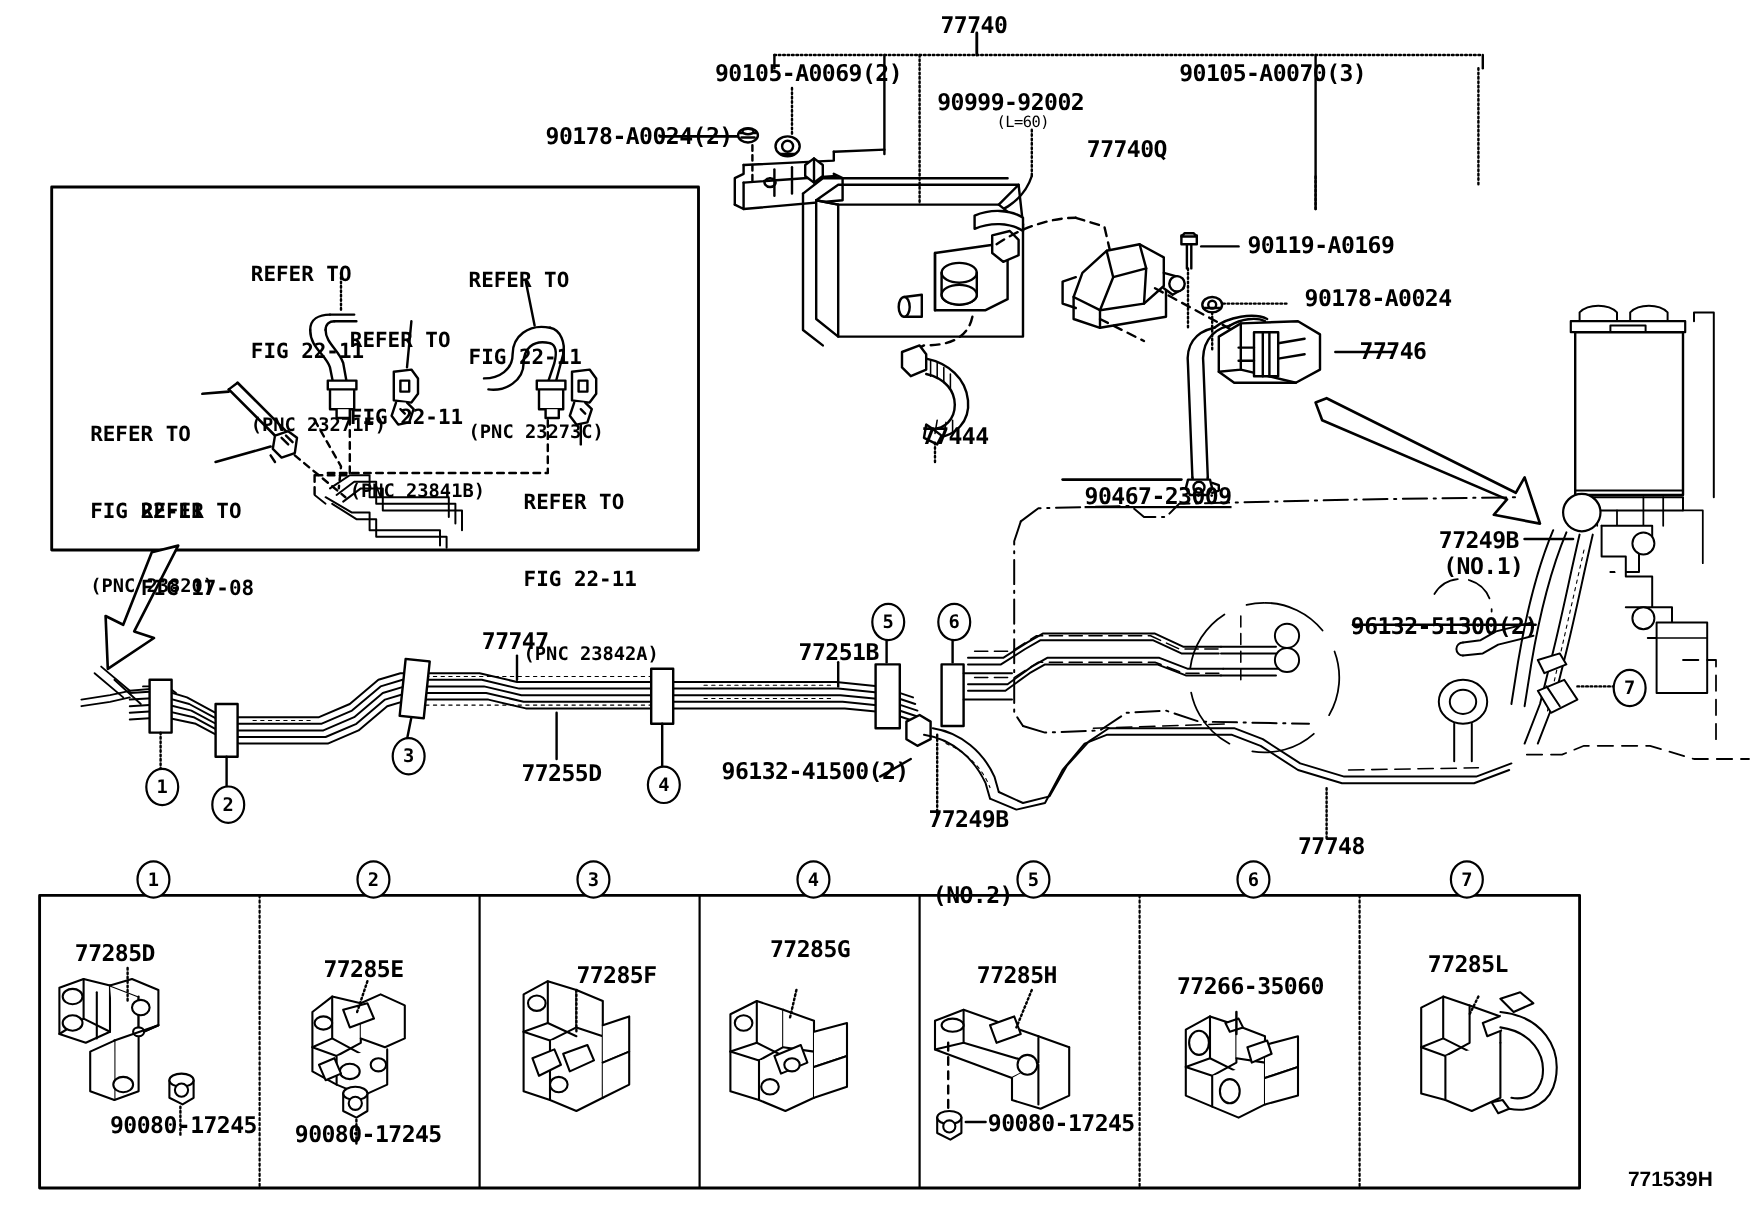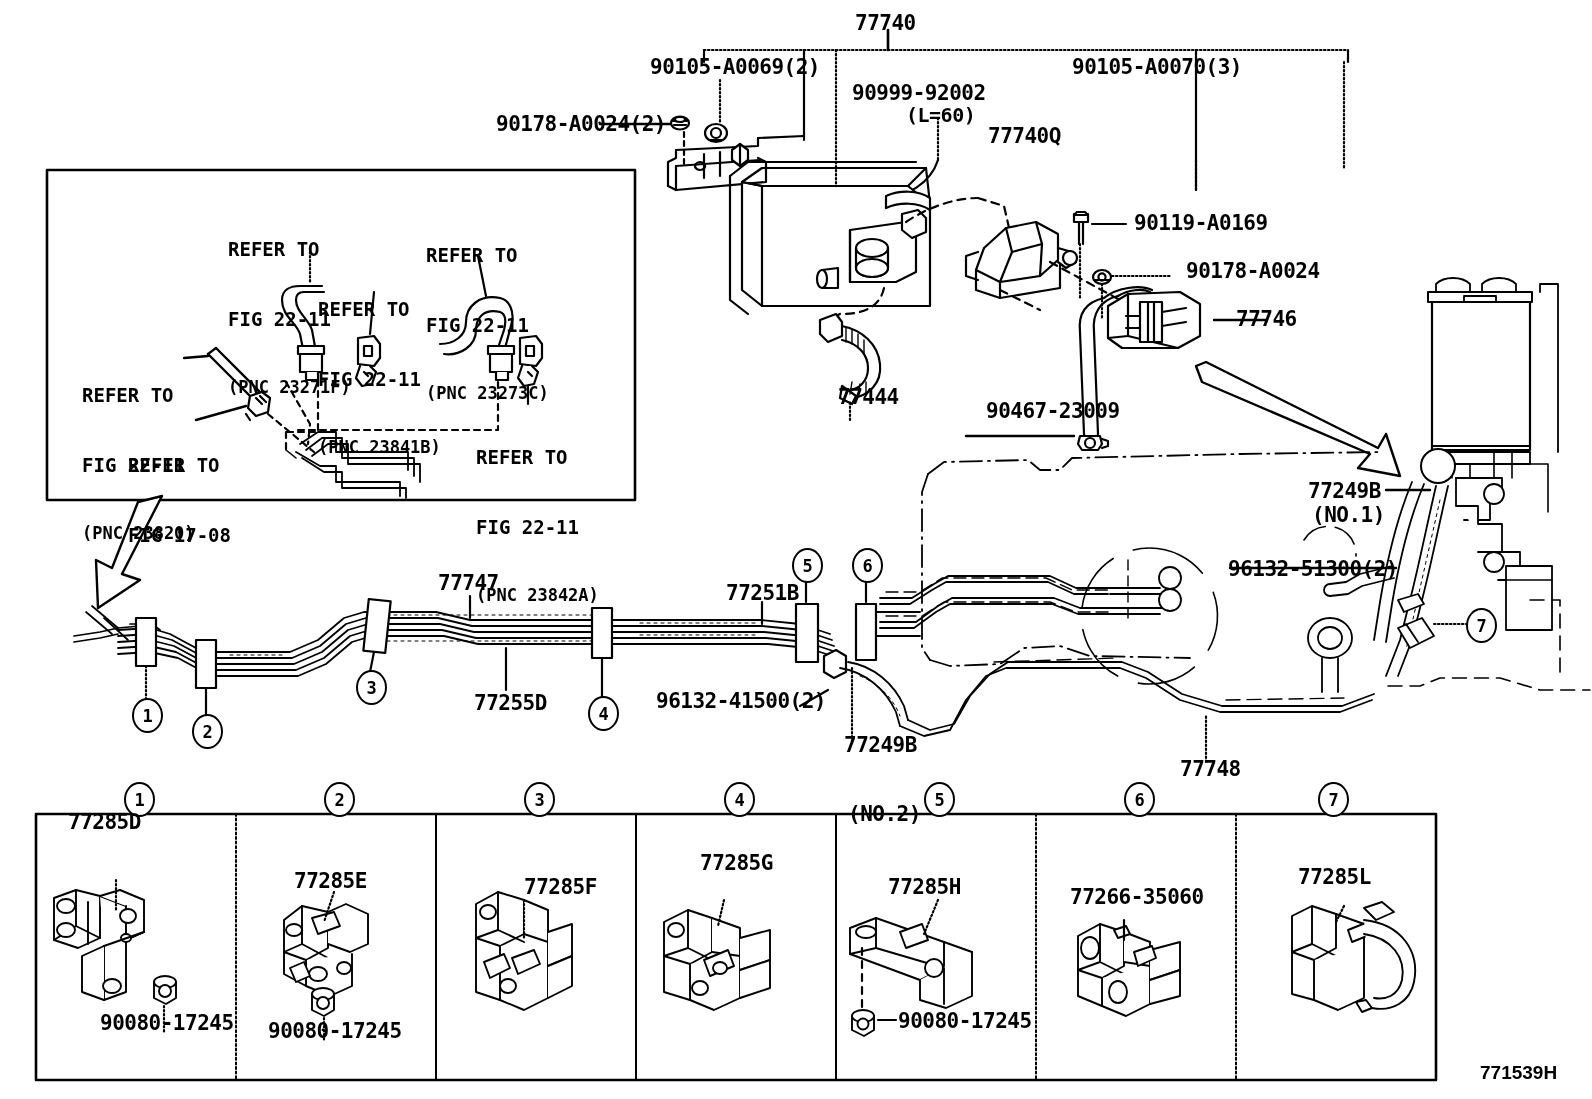--- a/index.html
+++ b/index.html
@@ -1,21 +1,21 @@
 <!DOCTYPE html>
 <html><head>
 <meta charset="utf-8">
 <style>
   html,body{margin:0;padding:0;background:#fff;}
   body{width:1592px;height:1099px;position:relative;overflow:hidden;
        font-family:"DejaVu Sans Mono","Liberation Mono",monospace;color:#000;}
   #stage{position:absolute;left:0;top:0;width:1592px;height:1099px;border-radius:30px;}
   .lbl{position:absolute;font-family:"DejaVu Sans Mono","Liberation Mono",monospace;
        font-weight:700;font-size:21px;letter-spacing:-0.5px;white-space:nowrap;color:#000;line-height:1.12;}
-  .lbl.sm{font-size:20px;font-weight:700;}
+  .lbl.sm{font-size:14px;font-weight:400;}
   .refer{position:absolute;font-family:"DejaVu Sans Mono","Liberation Mono",monospace;
          font-weight:700;font-size:19px;line-height:1.22;white-space:pre;color:#000;}
   .refer .p{font-size:17px;}
   .circ{position:absolute;border:2px solid #000;border-radius:50%;
         width:27px;height:31px;display:flex;align-items:center;justify-content:center;
         font-family:"DejaVu Sans Mono","Liberation Mono",monospace;font-size:17px;font-weight:700;background:#fff;}
   .code{position:absolute;font-family:Liberation Sans, sans-serif;
         font-size:19px;font-weight:700;letter-spacing:0px;}
   svg{position:absolute;left:0;top:0;}
   .ln{stroke:#000;fill:none;}
@@ -519,21 +519,21 @@
   <div class="lbl" style="left:650px;top:56px;">90105-A0069(2)</div>
   <div class="lbl" style="left:852px;top:82px;text-align:right;">90999-92002</div>
   <div class="lbl sm" style="left:906px;top:104px;">(L=60)</div>
   <div class="lbl" style="left:1024px;top:56px;margin-left:48px;">90105-A0070(3)</div>
   <div class="lbl" style="left:496px;top:113px;">90178-A0024(2)</div>
   <div class="lbl" style="left:988px;top:125px;">77740Q</div>
   <div class="lbl" style="left:1134px;top:212px;">90119-A0169</div>
   <div class="lbl" style="left:1186px;top:260px;">90178-A0024</div>
   <div class="lbl" style="left:1236px;top:308px;">77746</div>
   <div class="lbl" style="left:838px;top:386px;">77444</div>
-  <div class="lbl" style="left:986px;top:400px;">90467-23009</div>
+  <div class="lbl" style="left:986px;top:440px;text-decoration:underline;">90467-23009</div>
 
   <div class="refer" style="left:228px;top:192px;">
     <div>REFER TO</div>
     <div>FIG 22-11</div>
     <div class="p">(PNC 23271F)</div>
   </div>
   <div class="refer" style="left:426px;top:198px;">
     <div>REFER TO</div>
     <div>FIG 22-11</div>
     <div class="p">(PNC 23273C)</div>
@@ -578,21 +578,21 @@
   <div class="circ" style="left:1466px;top:608px;">7</div>
 
   <div class="circ" style="left:124px;top:782px;">1</div>
   <div class="circ" style="left:324px;top:782px;">2</div>
   <div class="circ" style="left:524px;top:782px;">3</div>
   <div class="circ" style="left:724px;top:782px;">4</div>
   <div class="circ" style="left:924px;top:782px;">5</div>
   <div class="circ" style="left:1124px;top:782px;">6</div>
   <div class="circ" style="left:1318px;top:782px;">7</div>
 
-  <div class="lbl" style="left:68px;top:811px;">77285D</div>
+  <div class="lbl" style="left:68px;top:856px;">77285D</div>
   <div class="lbl" style="left:100px;top:1012px;">90080-17245</div>
 
   <div class="lbl" style="left:294px;top:870px;">77285E</div>
   <div class="lbl" style="left:268px;top:1020px;">90080-17245</div>
 
   <div class="lbl" style="left:524px;top:876px;">77285F</div>
 
   <div class="lbl" style="left:700px;top:852px;">77285G</div>
 
   <div class="lbl" style="left:888px;top:876px;">77285H</div>

